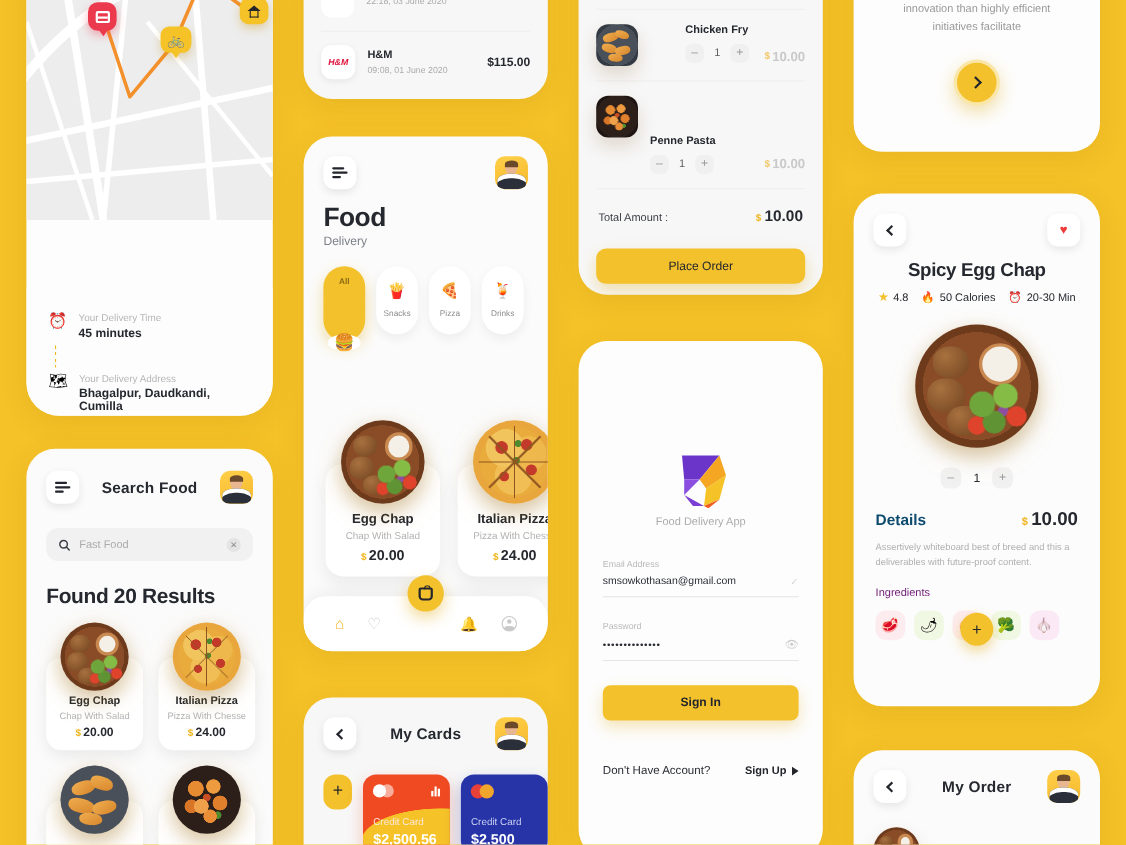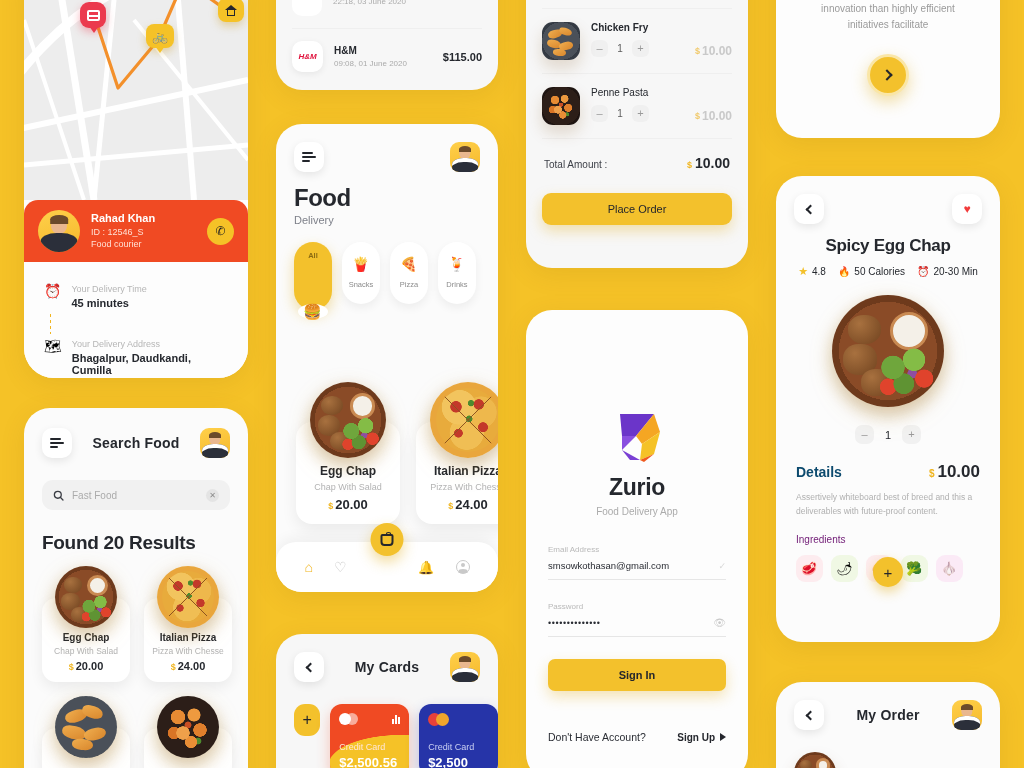--- a/index.html
+++ b/index.html
@@ -169,35 +169,20 @@
       <div style="position:absolute;left:131px;top:86px;width:0;height:0;border-left:5px solid transparent;border-right:5px solid transparent;border-top:7px solid #F5C227;"></div>
 
       <div style="position:absolute;left:194px;top:38px;width:26px;height:24px;border-radius:8px;background:#F5C227;display:flex;align-items:center;justify-content:center;box-shadow:0 4px 9px rgba(200,150,20,.35);">
         <span style="display:block;width:12px;height:11px;position:relative;">
           <i style="position:absolute;left:0;top:0;width:0;height:0;border-left:6px solid transparent;border-right:6px solid transparent;border-bottom:5px solid #24262C;"></i>
           <i style="position:absolute;left:2px;bottom:0;width:8px;height:6px;border:1.6px solid #24262C;border-top:none;"></i>
         </span>
       </div>
     </div>
 
-    <div style="position:absolute;left:0;top:240px;width:100%;height:62px;background:#F04A23;border-radius:14px 14px 0 0;display:flex;align-items:center;padding:0 14px;gap:11px;">
-      <div style="width:42px;height:42px;border-radius:50%;background:linear-gradient(160deg,#FFD04A,#F5B82B);position:relative;overflow:hidden;flex:none;">
-        <i style="position:absolute;left:50%;top:18%;width:38%;height:38%;border-radius:50%;background:#E9B78F;transform:translateX(-50%);"></i>
-        <i style="position:absolute;left:50%;top:13%;width:42%;height:20%;border-radius:50% 50% 0 0;background:#6B4A2B;transform:translateX(-50%);"></i>
-        <i style="position:absolute;left:50%;bottom:0;width:88%;height:46%;border-radius:44% 44% 0 0;background:#2B2F3A;transform:translateX(-50%);"></i>
-      </div>
-      <div style="flex:1;line-height:1.35;">
-        <div style="font-size:11px;font-weight:700;color:#fff;">Rahad Khan</div>
-        <div style="font-size:9px;color:#FFE0D4;">ID : 12546_S</div>
-        <div style="font-size:9px;color:#FFE0D4;">Food courier</div>
-      </div>
-      <div style="width:27px;height:27px;border-radius:50%;background:#F5C227;display:flex;align-items:center;justify-content:center;">
-        <span style="font-size:12px;line-height:1;color:#1B1D22;">✆</span>
-      </div>
-    </div>
 
     <div style="position:absolute;left:0;top:302px;right:0;bottom:0;background:#FDFDFD;padding:22px 20px 0 20px;">
       <div style="display:flex;gap:10px;align-items:flex-start;">
         <span style="font-size:14px;line-height:1;">⏰</span>
         <div>
           <div style="font-size:9px;color:#B6B6B6;margin-bottom:3px;">Your Delivery Time</div>
           <div style="font-size:11px;font-weight:700;color:#25282E;">45 minutes</div>
         </div>
       </div>
       <div style="width:1px;height:20px;margin:5px 0 5px 6px;background:repeating-linear-gradient(#F0B51F 0 3px,transparent 3px 6px);"></div>
@@ -450,41 +435,41 @@
       <div class="divider"></div>
 
       <div style="display:flex;gap:11px;padding:13px 0;">
         <div class="bowl fry" style="width:38px;height:38px;border-radius:11px;">
           <i class="f"></i>
             <i class="f"></i>
             <i class="f"></i>
             <i class="f"></i>
             <i class="f"></i>
         </div>
-        <div style="flex:1;">
+        <div style="flex:1;margin-left:32px;">
           <div style="font-size:10px;font-weight:600;color:#25282E;">Chicken Fry</div>
           <div class="qty" style="margin-top:7px;">
             <span class="b">–</span>
             <span class="n">1</span>
             <span class="b">+</span>
           </div>
         </div>
         <div style="display:flex;align-items:center;gap:2px;align-self:flex-end;padding-bottom:2px;">
           <span style="color:#F0C96A;font-weight:700;font-size:9px;">$</span>
           <span style="font-size:12px;font-weight:600;color:#C9C9C9;">10.00</span>
         </div>
       </div>
       <div class="divider"></div>
 
       <div style="display:flex;gap:11px;padding:13px 0;">
         <div class="bowl pasta" style="width:38px;height:38px;border-radius:11px;">
             <i class="p"></i>
           </div>
         <div style="flex:1;">
-          <div style="font-size:10px;font-weight:400;color:#25282E;">Penne Pasta</div>
+          <div style="font-size:10px;font-weight:700;color:#25282E;margin-top:36px;">Penne Pasta</div>
           <div class="qty" style="margin-top:7px;">
             <span class="b">–</span>
             <span class="n">1</span>
             <span class="b">+</span>
           </div>
         </div>
         <div style="display:flex;align-items:center;gap:2px;align-self:flex-end;padding-bottom:2px;">
           <span style="color:#F0C96A;font-weight:700;font-size:9px;">$</span>
           <span style="font-size:12px;font-weight:600;color:#C9C9C9;">10.00</span>
         </div>
@@ -508,21 +493,20 @@
   <div class="card" style="left:526px; top:310px; width:222px; height:470px;">
     <div style="padding-top:100px;text-align:center;">
       <svg width="62" height="54" viewBox="0 0 62 54" style="display:block;margin:0 auto;">
         <path d="M14 4 L48 4 L30 26 L16 26 Z" fill="#6B35C9"></path>
         <path d="M16 26 L30 26 L16 40 Z" fill="#8A4FE0"></path>
         <path d="M48 4 L54 22 L36 34 L30 26 Z" fill="#F5A623"></path>
         <path d="M36 34 L54 22 L48 44 L34 50 Z" fill="#F5C227"></path>
         <path d="M34 50 L48 44 L38 52 Z" fill="#EF5A1E"></path>
         <path d="M16 40 L34 50 L24 50 Z" fill="#7A3FD4"></path>
       </svg>
-      <div style="margin-top:10px;font-size:23px;font-weight:700;color:#25282E;letter-spacing:-.3px;">Zurio</div>
       <div style="margin-top:5px;font-size:10px;color:#ABABAB;">Food Delivery App</div>
     </div>
 
     <div style="padding:28px 22px 0 22px;">
       <div style="font-size:8px;color:#B9B9B9;">Email Address</div>
       <div style="display:flex;align-items:center;border-bottom:1px solid #E6E6E6;padding:6px 0 8px 0;">
         <span style="flex:1;font-size:9.5px;color:#2A2D34;">smsowkothasan@gmail.com</span>
         <span style="font-size:9px;color:#D8D8D8;">✓</span>
       </div>
 

